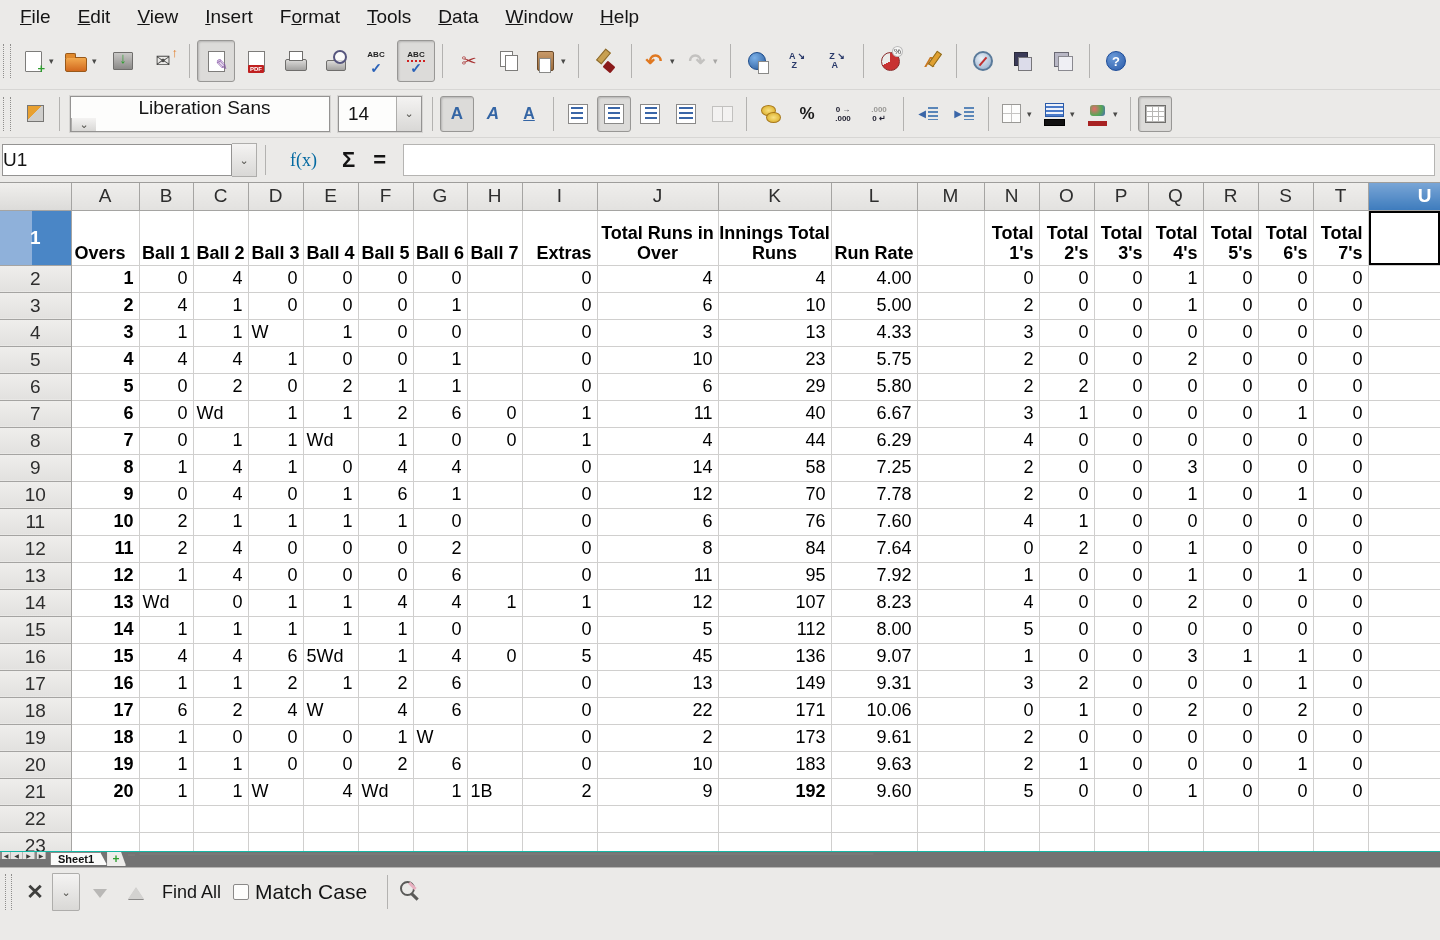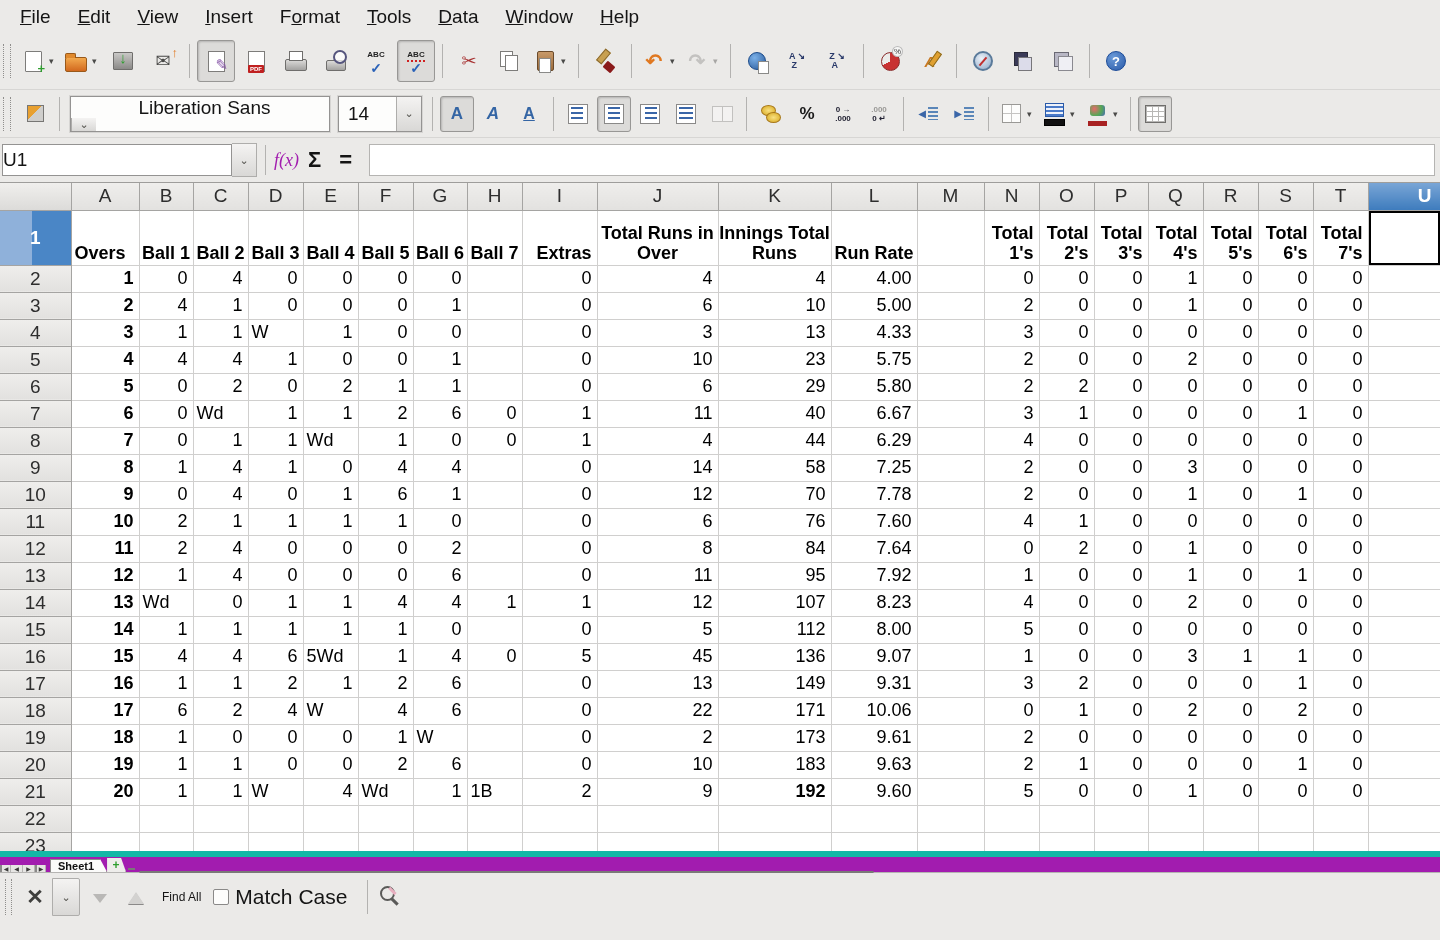--- a/index.html
+++ b/index.html
@@ -101,21 +101,21 @@
   .ic-font-color::before{content:"";width:15px;height:11px;background:radial-gradient(circle at 30% 35%,#e86a6a,#55a855 55%,#4a6ab8);border-radius:3px;margin-bottom:7px}
   .ic-font-color::after{content:"";width:19px;height:5px;background:#a82222;position:absolute;bottom:1px}
   .ic-table-grid::before{content:"";width:19px;height:16px;background-color:#fff;border:1px solid #6f6e6c;background-image:linear-gradient(#b8b7b5 1px,transparent 1px),linear-gradient(to right,#b8b7b5 1px,transparent 1px);background-size:6px 5px}
 
   
   .formulabar{height:44px;display:flex;align-items:center;background:#ebeae8;border-bottom:1px solid #9e9d9b;padding:0 2px}
   .namebox{width:228px;height:30px;background:#fff;border:1px solid #949392;font-size:19px;font-family:"Liberation Sans",sans-serif;padding:0 0;color:#141414}
   .nb-caret{width:24px;height:32px;border:1px solid #aeadab;border-left:none;background:linear-gradient(#f4f3f2,#d9d8d6);display:flex;align-items:center;justify-content:center;font-size:11px;color:#55544f}
   .nb-caret::after{content:"⌄"}
   .fbar-sep{width:1px;height:30px;background:#b3b2b0;margin:0 8px}
-  .fx-btn{font-size:18px;color:#a21caf;margin:0 0;font-style:italic;font-family:"Liberation Serif",serif}
+  .fx-btn{font-size:18px;color:#0369a1;margin:0 16px;font-family:"Liberation Serif",serif}
   .sum-btn{font-size:22px;color:#141414;margin:0 9px;font-weight:bold}
   .eq-btn{font-size:22px;color:#141414;margin:0 9px;font-weight:bold}
   .fml-input{flex:1;height:30px;background:#fff;border:1px solid #b5b4b2;margin:0 3px 0 8px;font-size:18px;font-family:"Liberation Sans",sans-serif;padding:0 6px}
 
   
   .grid{height:668px;background:#fff;overflow:hidden;position:relative}
   .grid table{border-collapse:collapse;table-layout:fixed;width:1440px}
   .grid th,.grid td{padding:0;overflow:hidden}
   .grid .corner{background:linear-gradient(#f0efed,#dcdbd9);border:1px solid #a5a4a2;border-top:none;border-left:none}
   .grid th.ch{background:linear-gradient(#efeeec,#e2e1df);border:1px solid #a5a4a2;border-top:none;font-size:19px;font-weight:normal;color:#2e2e2e;text-align:center;height:26px}
@@ -127,21 +127,21 @@
   .grid tr.r-first{height:55px}
   .grid tr.r-std{height:27px}
   .grid td.hd{vertical-align:bottom;font-weight:bold;line-height:20px;padding-bottom:2px}
   .grid td.al{text-align:left;padding-left:3px}
   .grid td.ac{text-align:center}
   .grid td.ar{text-align:right;padding-right:5px}
   .grid td.b{font-weight:bold}
   .grid td.selcell{box-shadow:inset 0 0 0 2px #000}
 
   
-  .tabrow{height:15px;display:flex;align-items:flex-end;background:#a21caf;border-top:6px solid #14b8a6;font-size:11px}
+  .tabrow{height:15px;display:flex;align-items:flex-start;background:#737373;border-top:1px solid #14b8a6;font-size:11px}
   .tab-nav{width:11px;display:flex;align-items:center;justify-content:center;background:#e6e5e3;border-right:1px solid #b5b4b2;color:#3a3a38;font-size:6px}
   .tab-nav.edge{border-left:2px solid #8a8988;box-sizing:border-box}
   .sheet-tab{background:#fbfbfa;border:1px solid #8c8b89;border-bottom:none;margin-left:4px;padding:0 12px 0 7px;font-weight:bold;font-size:11px;display:flex;align-items:center;color:#111;clip-path:polygon(0 0,calc(100% - 7px) 0,100% 100%,0 100%)}
   .add-sheet{width:18px;display:flex;align-items:center;justify-content:center;color:#2e9e2e;font-weight:bold;font-size:12px;background:#eeedeb;border-right:1px solid #b5b4b2;clip-path:polygon(0 0,calc(100% - 5px) 0,100% 100%,0 100%)}
   .add-sheet::before{content:"+"}
   .tab-splitter{width:5px;background:#a3a2a0;margin:2px 2px;border:1px solid #7a7978}
   .hscroll{flex:1;background:#cdccca;position:relative;margin:1px 0}
   .hthumb{position:absolute;left:2px;top:0;bottom:0;width:733px;background:linear-gradient(#a5a4a2,#8f8e8c);border:1px solid #7a7978;border-radius:2px}
 
   
@@ -149,21 +149,21 @@
   .fb-handle{width:5px;height:36px;border-left:1px dotted #8f8e8c;border-right:1px dotted #8f8e8c;margin:0 6px 0 2px}
   .fb-close{width:34px;height:36px;display:flex;align-items:center;justify-content:center;color:#3f3f3d;font-size:21px;font-weight:bold}
   .fb-close::before{content:"✕"}
   .find-input{width:205px;height:34px;background:#fff;border:1px solid #949392;border-radius:2px;font-size:19px;font-family:"Liberation Sans",sans-serif;padding:0 9px;color:#141414}
   .find-input::placeholder{color:#8d8c8a}
   .fb-caret{width:26px;height:36px;border:1px solid #aeadab;background:linear-gradient(#f4f3f2,#d9d8d6);display:flex;align-items:center;justify-content:center;font-size:11px;color:#55544f;border-radius:0 2px 2px 0}
   .fb-caret::after{content:"⌄"}
   .fb-btn{width:32px;height:36px;display:flex;align-items:center;justify-content:center;margin-left:4px}
   .tri-down{width:0;height:0;border:7px solid transparent;border-top:9px solid #b9b8b6;margin-top:9px}
   .tri-up{width:0;height:0;border:8px solid transparent;border-bottom:12px solid #d3d2d0;margin-bottom:6px;filter:drop-shadow(0 1px 0 #8a8988)}
-  .fb-findall{font-size:12px;color:#141414;margin:0 10px 0 10px}
+  .fb-findall{font-size:18px;color:#141414;margin:0 10px 0 10px}
   .fb-checkbox{width:14px;height:14px;background:#fdfdfc;border:1px solid #8a8988;border-radius:2px;margin:0 6px 0 2px}
   .fb-matchcase{font-size:21px;color:#141414;margin-right:12px}
   .fb-sep{width:1px;height:34px;background:#b3b2b0;margin:0 8px}
   .ic-find-replace{width:30px;height:30px;position:relative}
   .ic-find-replace::before{content:"";width:11px;height:11px;border:2px solid #5a5a58;border-radius:50%;position:absolute;left:4px;top:4px}
   .ic-find-replace::after{content:"";width:3px;height:9px;background:#5a5a58;transform:rotate(-45deg);position:absolute;left:17px;top:15px;box-shadow:6px -9px 0 0 #e8b0c0}
 
   
   .statusbar{height:30px;background:#ebeae8;border-top:1px solid #b5b4b2;position:relative;font-size:18px;color:#141414}
   .sb-item{position:absolute;top:4px;white-space:nowrap}

